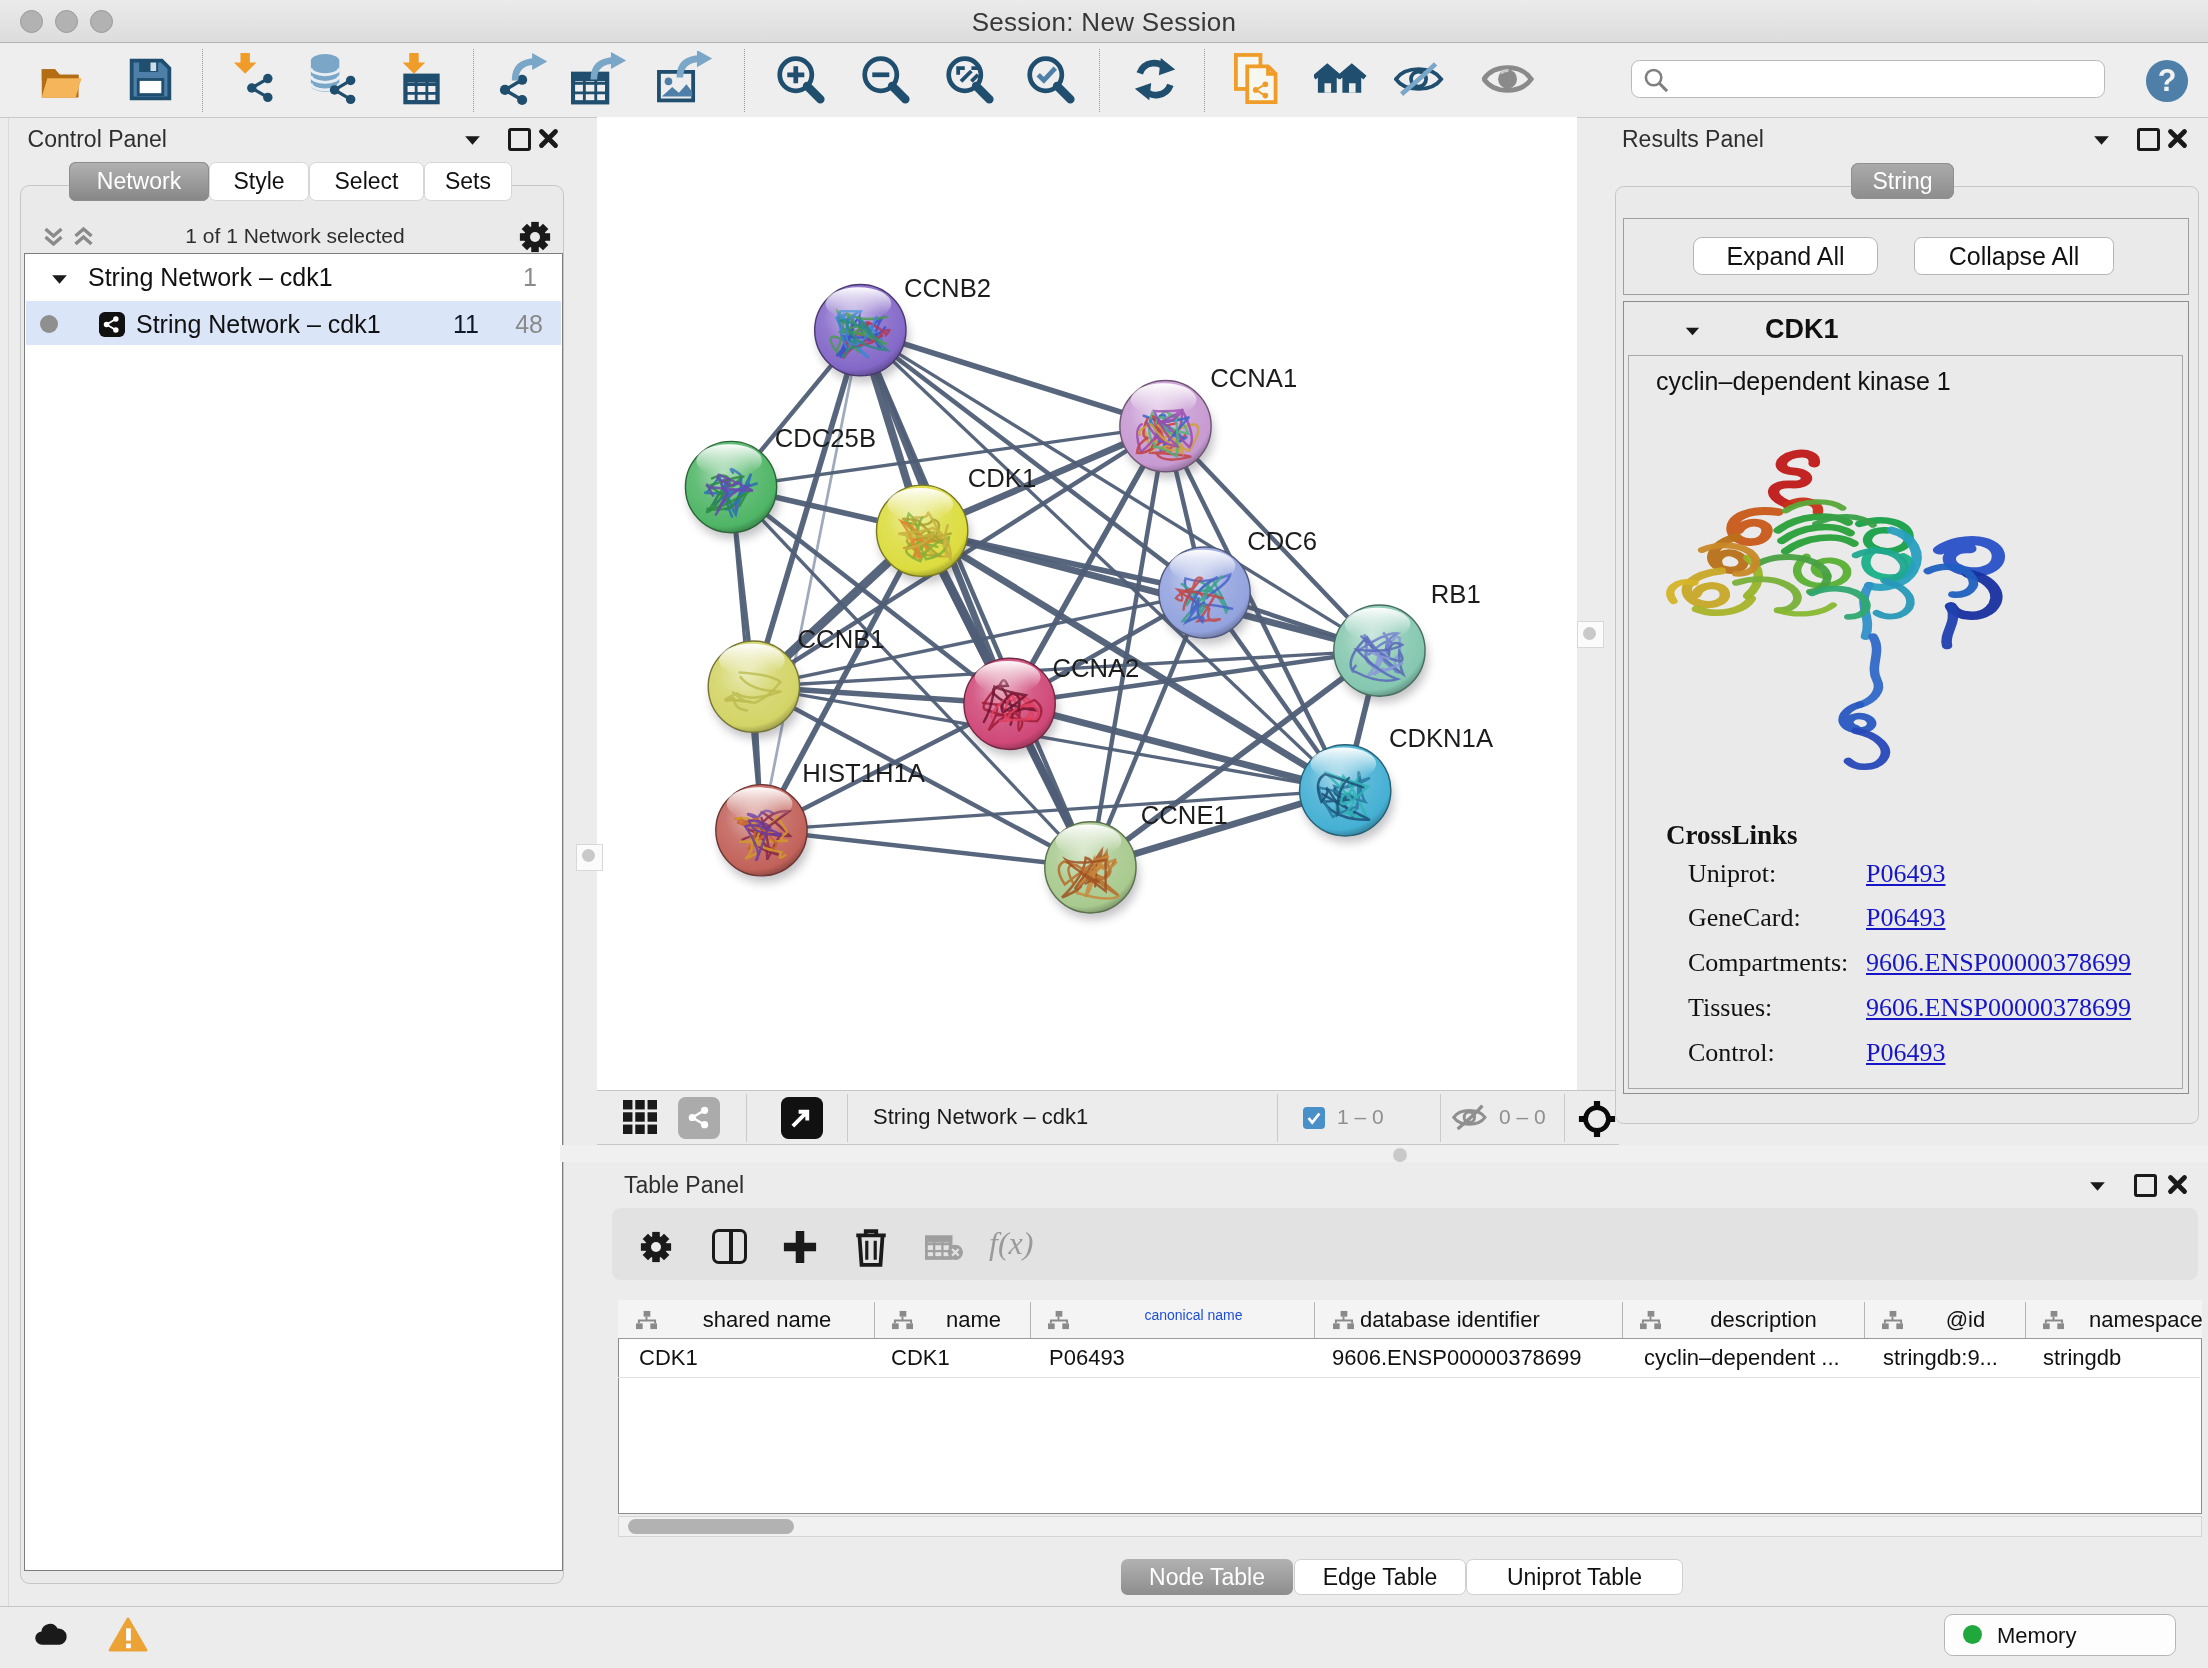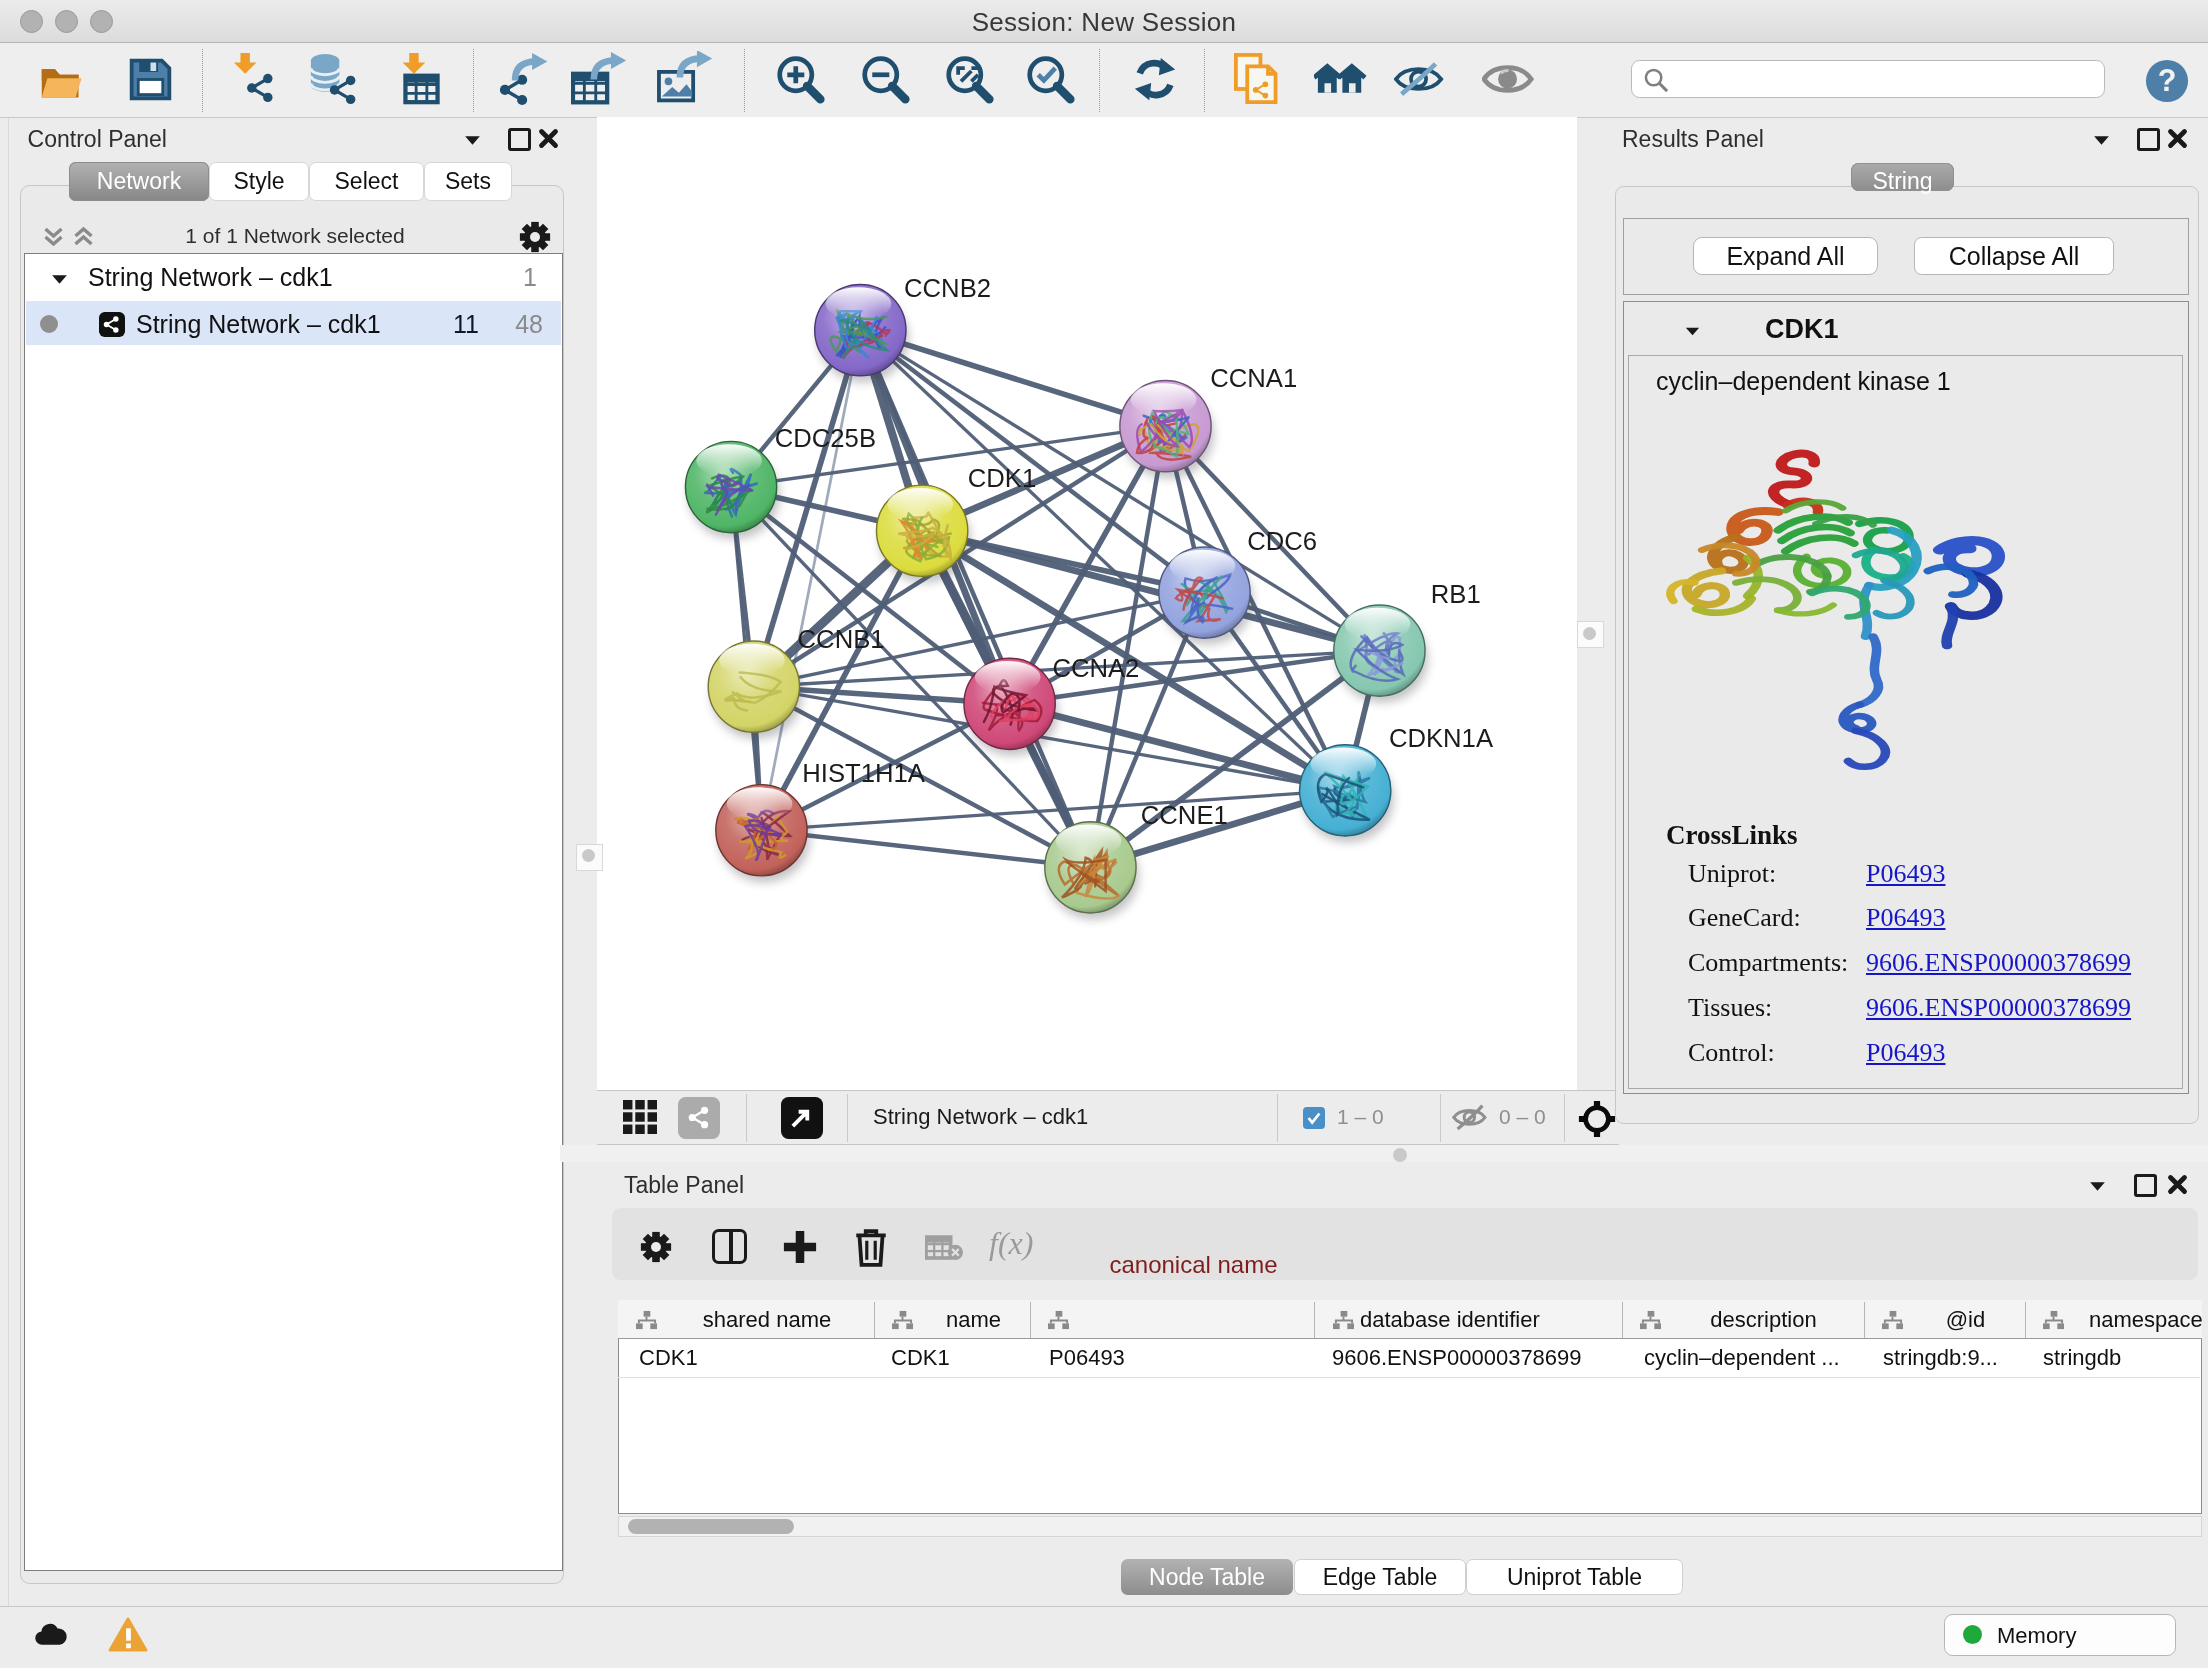--- a/index.html
+++ b/index.html
@@ -620,21 +620,21 @@
 <div class="abs" style="left:1393px;top:1148px;width:14.3px;height:14.3px;border-radius:50%;background:#c9c9c9"></div>
 <div class="abs hdr" style="left:1622px;top:126px">Results Panel</div>
 <svg style="position:absolute;left:2091px;top:129px" width="21" height="21" viewBox="0 0 20 20">
     <path d="M3 7 h14 l-7 8 z" fill="#1a1a1a"></path>
   </svg>
 <div style="position:absolute;left:2137px;top:128px;width:17px;height:17px;border:3.3px solid #1a1a1a;border-radius:2.9px"></div>
 <svg style="position:absolute;left:2167px;top:128px" width="21" height="21" viewBox="0 0 24 24">
     <path d="M4 4 L20 20 M20 4 L4 20" stroke="#1a1a1a" stroke-width="5.5" stroke-linecap="round"></path>
   </svg>
 <div class="abs" style="left:1615px;top:186px;width:582px;height:936px;background:#eaeaea;border:1px solid #c6c6c6;border-radius:8.6px"></div>
-<div class="abs" style="left:1851px;top:163px;width:103px;height:28px;background:linear-gradient(#ababab,#8d8d8d);border-radius:7.6px;color:#fff;font-size:23px;text-align:center;line-height:36px;box-shadow:inset 0 0 0 1px #909090">String</div>
+<div class="abs" style="left:1851px;top:163px;width:103px;height:36px;background:linear-gradient(#ababab,#8d8d8d);border-radius:7.6px;color:#fff;font-size:23px;text-align:center;line-height:36px;box-shadow:inset 0 0 0 1px #909090">String</div>
 <div class="abs" style="left:1623px;top:218px;width:566px;height:77px;background:#eaeaea;border:1.4px solid #9f9f9f;box-sizing:border-box"></div>
 <div class="abs" style="left:1693px;top:237px;width:185px;height:38px;background:#ffffff;border:1px solid #b5b5b5;border-radius:9px;box-sizing:border-box;font-size:25px;color:#111;text-align:center;line-height:36px">Expand All</div>
 <div class="abs" style="left:1914px;top:237px;width:200px;height:38px;background:#ffffff;border:1px solid #b5b5b5;border-radius:7.6px;box-sizing:border-box;font-size:25px;color:#111;text-align:center;line-height:36px">Collapse All</div>
 <div class="abs" style="left:1623px;top:301px;width:566px;height:793px;background:#eaeaea;border:1.4px solid #8d8d8d;box-sizing:border-box"></div>
 <svg style="position:absolute;left:1683px;top:321px" width="19" height="19" viewBox="0 0 20 20">
     <path d="M3 7 h14 l-7 8 z" fill="#1a1a1a"></path>
   </svg>
 <div class="abs" style="left:1765px;top:314px;font-size:27px;font-weight:bold;color:#111">CDK1</div>
 <div class="abs" style="left:1628px;top:355px;width:555px;height:734px;background:#eaeaea;border:1px solid #a8a8a8;box-sizing:border-box"></div>
 <div class="abs" style="left:1656px;top:367px;font-size:25px;color:#111">cyclin–dependent kinase 1</div>
@@ -750,21 +750,21 @@
 <div class="abs" style="left:920px;top:1307px;width:107px;text-align:center;font-size:22px;color:#111">name</div>
 <div class="abs" style="left:1030px;top:1302px;width:0;height:36px;border-left:1px solid #b5b5b5"></div>
 <div class="abs" style="left:1047px;top:1310px"><svg width="23" height="21" viewBox="0 0 24 22">
       <g fill="#8a8a8a">
         <rect x="9" y="1" width="7" height="6"></rect>
         <rect x="1" y="14" width="7" height="6"></rect>
         <rect x="16" y="14" width="7" height="6"></rect>
         <path d="M12 7 v4 M4 14 v-3 h17 v3" stroke="#8a8a8a" stroke-width="2" fill="none"></path>
       </g>
     </svg></div>
-<div class="abs" style="left:1076px;top:1251px;width:235px;text-align:center;font-size:24px;color:#7f1d1d">canonical name</div>
+<div class="abs" style="left:1076px;top:1307px;width:235px;text-align:center;font-size:14px;color:#1d4ed8">canonical name</div>
 <div class="abs" style="left:1314px;top:1302px;width:0;height:36px;border-left:1px solid #b5b5b5"></div>
 <div class="abs" style="left:1332px;top:1310px"><svg width="23" height="21" viewBox="0 0 24 22">
       <g fill="#8a8a8a">
         <rect x="9" y="1" width="7" height="6"></rect>
         <rect x="1" y="14" width="7" height="6"></rect>
         <rect x="16" y="14" width="7" height="6"></rect>
         <path d="M12 7 v4 M4 14 v-3 h17 v3" stroke="#8a8a8a" stroke-width="2" fill="none"></path>
       </g>
     </svg></div>
 <div class="abs" style="left:1360px;top:1307px;width:258px;text-align:left;font-size:22px;color:#111">database identifier</div>

